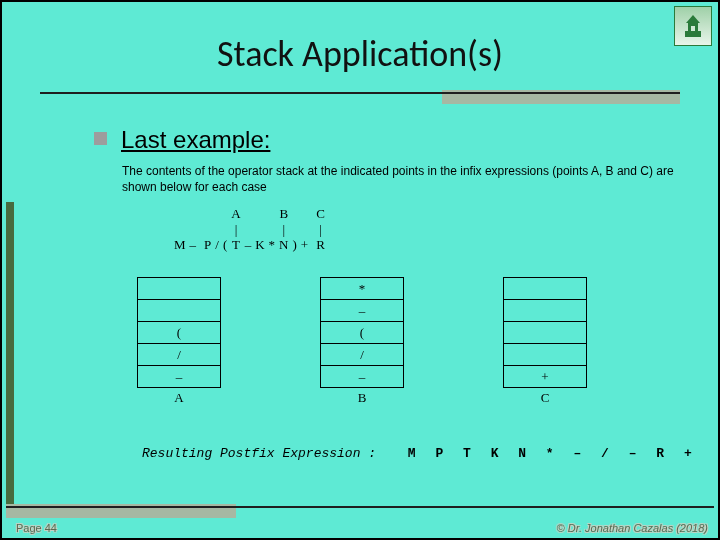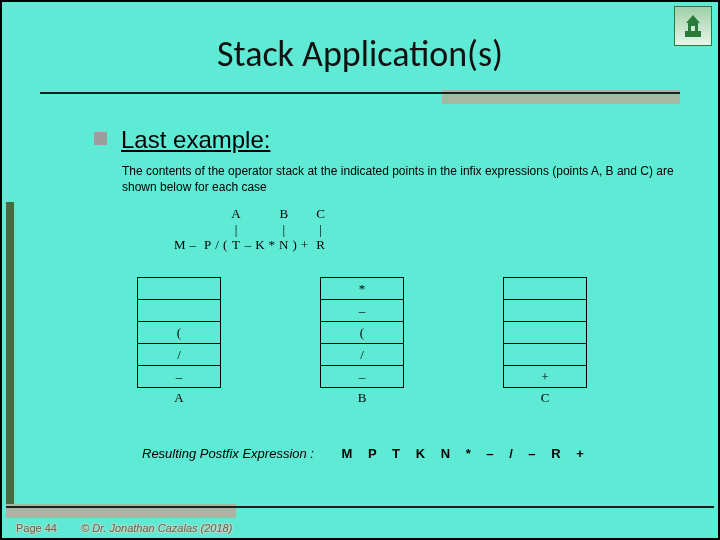--- a/index.html
+++ b/index.html
@@ -157,21 +157,21 @@
     margin-top: 2px;
     font-family: 'Times New Roman', serif;
     font-size: 13px;
   }
 
   
   .result-line {
     position: absolute;
     left: 140px;
     top: 444px;
-    font-family: Liberation Sans, sans-serif;
+    font-family: Liberation Mono, monospace;
     font-size: 13px;
     text-align: center;
   }
   .result-line .lbl {
     font-style: italic;
     margin-right: 24px;
   }
   .result-line .val {
     font-weight: bold;
     letter-spacing: 6px;
@@ -210,21 +210,21 @@
     gap: 24px;
   }
   .footer-left, .footer-center, .footer-right {
     color: #5a6a51;
     text-shadow:
       -1px -1px 0 rgba(200,210,195,0.9),
       1px -1px 0 rgba(200,210,195,0.9),
       -1px 1px 0 rgba(200,210,195,0.9),
       1px 1px 0 rgba(200,210,195,0.9);
   }
-  .footer-center { flex: 1; text-align: left; font-style: italic; }
+  .footer-center { flex: 1; text-align: right; font-style: italic; }
   .footer-left { font-style: normal; }
   .footer-right { font-style: italic; }
 </style>
 </head>
 <body>
 
 <div class="slide">
 
   <div class="logo">
     <svg viewBox="0 0 20 26">

